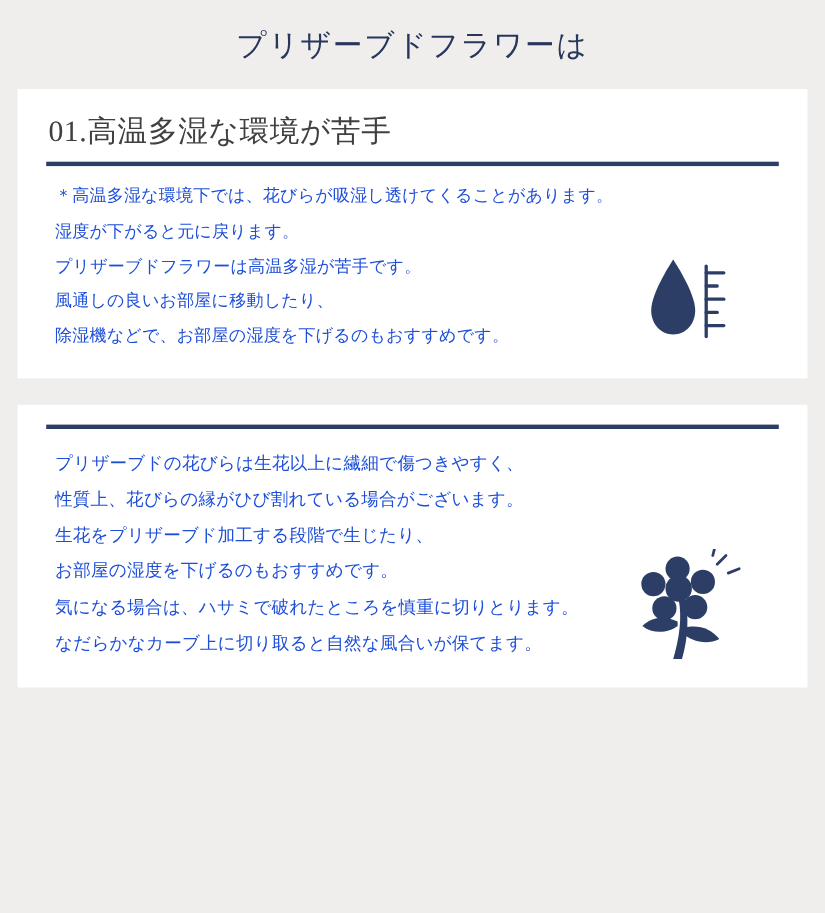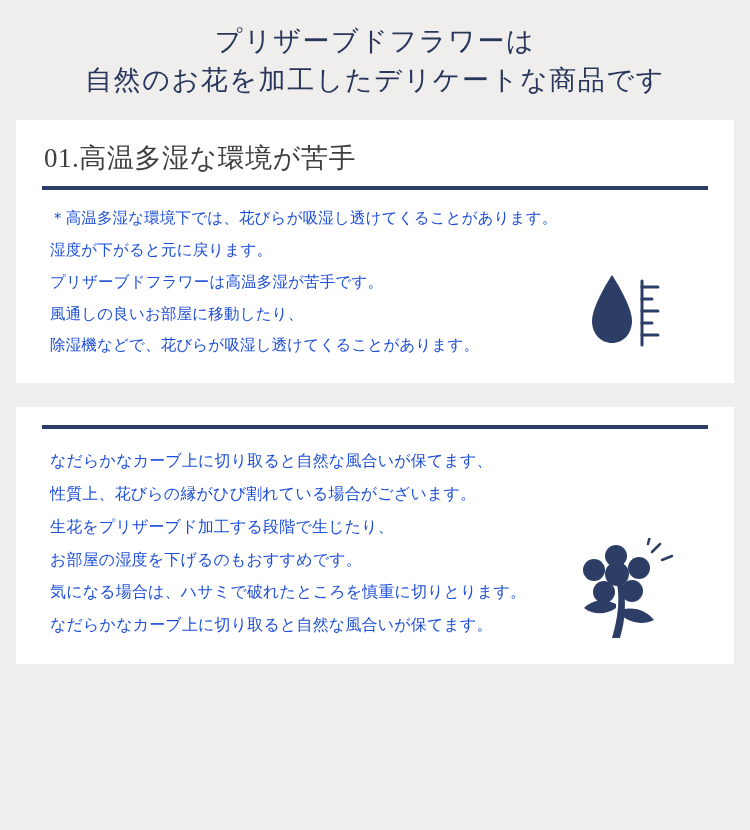--- a/index.html
+++ b/index.html
@@ -94,51 +94,50 @@
     z-index: 1;
   }
 </style>
 </head>
 <body>
 
 <div class="page">
 
   <div class="headline">
     <span class="line1">プリザーブドフラワーは</span>
-    <span class="line2">自然のお花を加工したデリケートな商品です</span>
   </div>
 
   <div class="card first">
     <div class="card-title">01.高温多湿な環境が苦手</div>
     <div class="title-rule"></div>
     <div class="body-text">
       <span class="ln">＊高温多湿な環境下では、花びらが吸湿し透けてくることがあります。</span>
       <span class="ln">湿度が下がると元に戻ります。</span>
       <span class="ln">プリザーブドフラワーは高温多湿が苦手です。</span>
       <span class="ln">風通しの良いお部屋に移動したり、</span>
-      <span class="ln">除湿機などで、花びらが吸湿し透けてくることがあります。</span>
+      <span class="ln">除湿機などで、お部屋の湿度を下げるのもおすすめです。</span>
     </div>
 
     <svg class="icon-drop" viewBox="0 0 78 84">
       <path d="M26 4 C26 4 6 34 6 50 C6 63 15 72 26 72 C37 72 46 63 46 50 C46 34 26 4 26 4 Z" fill="#2d3e66"></path>
       <g stroke="#2d3e66" stroke-width="3" stroke-linecap="round">
         <line x1="56" y1="10" x2="56" y2="74"></line>
         <line x1="56" y1="16" x2="72" y2="16"></line>
         <line x1="56" y1="28" x2="66" y2="28"></line>
         <line x1="56" y1="40" x2="72" y2="40"></line>
         <line x1="56" y1="52" x2="66" y2="52"></line>
         <line x1="56" y1="64" x2="72" y2="64"></line>
       </g>
     </svg>
   </div>
 
   <div class="card second">
     <div class="title-rule"></div>
     <div class="body-text">
-      <span class="ln">なだらかなカーブ上に切り取ると自然な風合いが保てます、</span>
+      <span class="ln">プリザーブドの花びらは生花以上に繊細で傷つきやすく、</span>
       <span class="ln">性質上、花びらの縁がひび割れている場合がございます。</span>
       <span class="ln">生花をプリザーブド加工する段階で生じたり、</span>
       <span class="ln">お部屋の湿度を下げるのもおすすめです。</span>
       <span class="ln">気になる場合は、ハサミで破れたところを慎重に切りとります。</span>
       <span class="ln">なだらかなカーブ上に切り取ると自然な風合いが保てます。</span>
     </div>
 
     <svg class="icon-flower" viewBox="0 0 110 110">
       <g fill="#2d3e66">
         <circle cx="40" cy="18" r="11"></circle>

